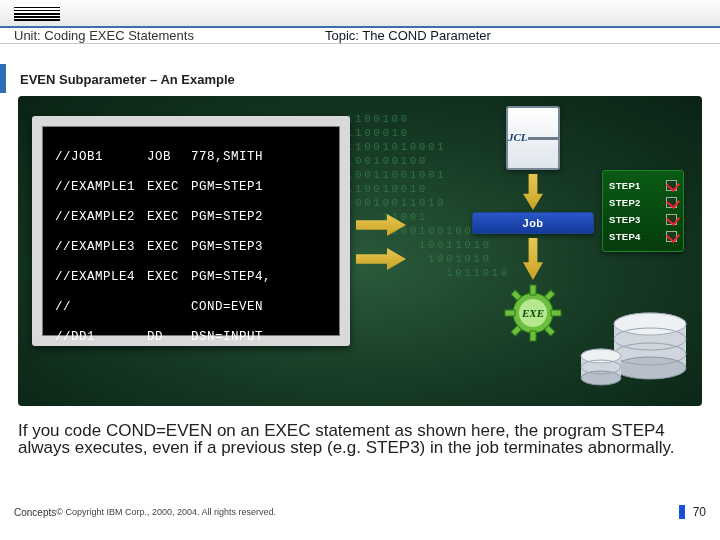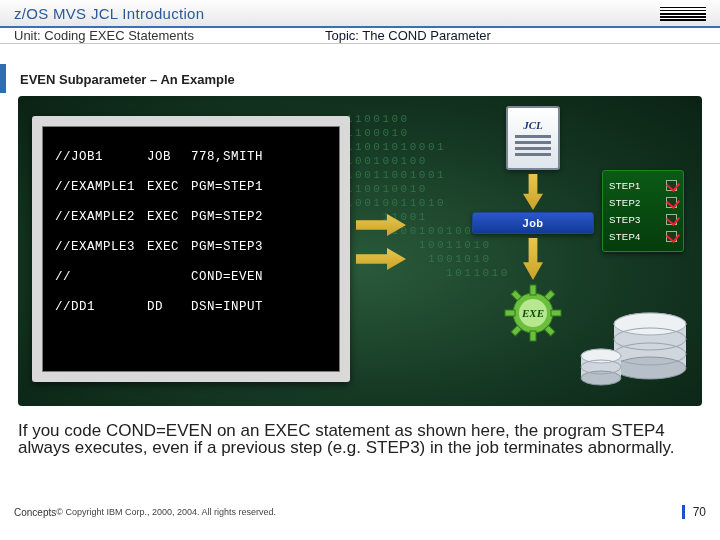--- a/index.html
+++ b/index.html
@@ -7,52 +7,51 @@
 .hdr1{height:28px;background:linear-gradient(#fefefe,#e8e8e8);border-bottom:2px solid #3b6fb0;display:flex;align-items:center;padding:0 14px;justify-content:space-between}
 .hdr1 .title{color:#2b5a9c;font-size:15px;letter-spacing:.3px}
 .ibm-logo{display:flex;gap:1px}
 .ibm-bars{width:46px;height:16px;background:repeating-linear-gradient(180deg,#fff 0 1.6px,#000 1.6px 3.2px)}
 .hdr2{height:16px;display:flex;align-items:center;border-bottom:1px solid #c8c8c8}
 .hdr2 .unit{width:320px;padding-left:14px;font-size:13px;color:#333}
 .hdr2 .topic{font-size:13px;color:#0f172a;padding-left:5px}
 .section-title{font-size:13px;font-weight:bold;color:#222;padding:8px 14px 6px;border-left:6px solid #2e6db3;margin-top:20px}
 .illus{position:relative;margin:3px 18px 0;height:310px;border-radius:4px;background:radial-gradient(ellipse at 50% 55%,#2a5a3a 0%,#153823 55%,#0a2214 100%);overflow:hidden}
 .bin{position:absolute;color:#357a4c;font-family:"Courier New",monospace;font-size:11px;letter-spacing:2.5px;line-height:14px;top:16px;left:328px;right:10px;white-space:pre;opacity:.85;z-index:0}
-.terminal{position:absolute;left:14px;top:20px;width:318px;height:266px;background:#d9d9d9;border-radius:3px;padding:10px;box-shadow:0 3px 8px rgba(0,0,0,.55)}
+.terminal{position:absolute;left:14px;top:20px;width:318px;height:230px;background:#d9d9d9;border-radius:3px;padding:10px;box-shadow:0 3px 8px rgba(0,0,0,.55)}
 .screen{width:100%;height:100%;background:#000;border:1px solid #7b7b7b;padding:14px 10px;color:#fff;font-family:"Courier New",monospace;font-size:12.5px;line-height:28px;letter-spacing:.5px}
 .screen td{padding-right:10px;white-space:pre}
-.jcl-box{position:absolute;right:142px;top:10px;width:54px;height:64px;background:linear-gradient(#fff,#dfe5ec);border:2px solid #7a8796;border-radius:3px;box-shadow:0 2px 5px rgba(0,0,0,.4);display:flex;flex-direction:column;align-items:center;justify-content:center;z-index:2}
+.jcl-box{position:absolute;right:142px;top:10px;width:54px;height:64px;background:linear-gradient(#fff,#dfe5ec);border:2px solid #7a8796;border-radius:3px;box-shadow:0 2px 5px rgba(0,0,0,.4);display:flex;flex-direction:row;align-items:center;z-index:2}
 .jcl-box .jcl-lbl{font-size:11px;font-weight:bold;color:#1a3a7a;font-style:italic;font-family:"Times New Roman",serif;margin-bottom:3px}
 .jcl-box .lines{width:36px;height:3px;background:#6e7a8a;margin:1.5px 0}
 .arrow-dn{position:absolute;right:159px;top:78px;width:20px;height:36px;background:linear-gradient(#e7c64f,#caa327);clip-path:polygon(28% 0,72% 0,72% 55%,100% 55%,50% 100%,0 55%,28% 55%);z-index:2}
 .job-bar{position:absolute;right:108px;top:116px;width:122px;height:22px;background:linear-gradient(#2a57c9,#123a99);border:1px solid #214690;border-radius:3px;color:#fff;font-size:11px;font-weight:bold;display:flex;align-items:center;justify-content:center;letter-spacing:.4px;box-shadow:0 2px 4px rgba(0,0,0,.45);z-index:2}
 .arrow-dn2{position:absolute;right:159px;top:142px;width:20px;height:42px;background:linear-gradient(#e7c64f,#caa327);clip-path:polygon(28% 0,72% 0,72% 58%,100% 58%,50% 100%,0 58%,28% 58%);z-index:2}
 .h-arrow{position:absolute;width:50px;height:22px;background:linear-gradient(#e8c74f,#c9a228);clip-path:polygon(0 28%,62% 28%,62% 0,100% 50%,62% 100%,62% 72%,0 72%);z-index:2}
 .h-arrow.a1{left:338px;top:118px}
 .h-arrow.a2{left:338px;top:152px}
 .exe-gear{position:absolute;right:140px;top:188px;width:58px;height:58px;z-index:2}
 .gear-svg{width:58px;height:58px}
 .step-panel{position:absolute;right:18px;top:74px;width:82px;background:linear-gradient(#0a5a15,#063c0c);border:1px solid #1c8528;border-radius:3px;padding:6px 6px;box-shadow:0 2px 5px rgba(0,0,0,.5);z-index:2}
-.step-row{display:flex;align-items:center;justify-content:space-between;height:17px;color:#fff;font-size:9.5px;font-weight:normal;font-family:Arial;letter-spacing:.3px}
+.step-row{display:flex;align-items:center;justify-content:space-between;height:17px;color:#fff;font-size:9.5px;font-weight:bold;font-family:Arial;letter-spacing:.3px}
 .chk{width:11px;height:11px;border:1px solid #9bb69b;background:#183a18;position:relative}
 .chk::after{content:"";position:absolute;left:1px;top:-1px;width:8px;height:8px;border-right:2px solid #e23;border-bottom:2px solid #e23;transform:rotate(40deg)}
 .cyl{position:absolute;z-index:2}
 .cyl svg{display:block}
 .cyl.big{right:12px;top:216px;width:80px;height:70px}
 .cyl.small{right:78px;top:252px;width:46px;height:40px}
 .note{font-size:17px;color:#222;padding:16px 18px 0;line-height:17px}
 .ftr{position:absolute;bottom:21px;left:0;right:0;display:flex;align-items:center;padding:0 14px;font-size:10px;color:#333}
 .ftr .c{flex:1;text-align:left;font-size:9px;color:#444}
-.ftr .pg{font-size:12px;color:#222;padding-left:8px;border-left:3px solid #1d4ed8;height:14px;display:flex;align-items:center}
+.ftr .pg{font-size:12px;color:#222;padding-left:8px;border-left:6px solid #1d4ed8;height:14px;display:flex;align-items:center}
 </style>
 </head>
 <body>
 
 <div class="hdr1">
-  <div class="title">z/OS MVS JCL Introduction</div>
   <div class="ibm-logo">
       <div class="ibm-bars"></div>
     </div>
 </div>
 
 <div class="hdr2">
   <div class="unit">Unit: Coding EXEC Statements</div>
   <div class="topic">Topic: The COND Parameter</div>
 </div>
 
@@ -88,20 +87,25 @@
             </tr>
         <tr>
               <td>//EXAMPLE2</td>
               <td>EXEC</td>
               <td>PGM=STEP2</td>
             </tr>
         <tr>
               <td>//EXAMPLE3</td>
               <td>EXEC</td>
               <td>PGM=STEP3</td>
+            </tr>
+        <tr>
+              <td>//EXAMPLE4</td>
+              <td>EXEC</td>
+              <td>PGM=STEP4,</td>
             </tr>
         <tr>
               <td>//</td>
               <td></td>
               <td>COND=EVEN</td>
             </tr>
         <tr>
               <td>//DD1</td>
               <td>DD</td>
               <td>DSN=INPUT</td>

